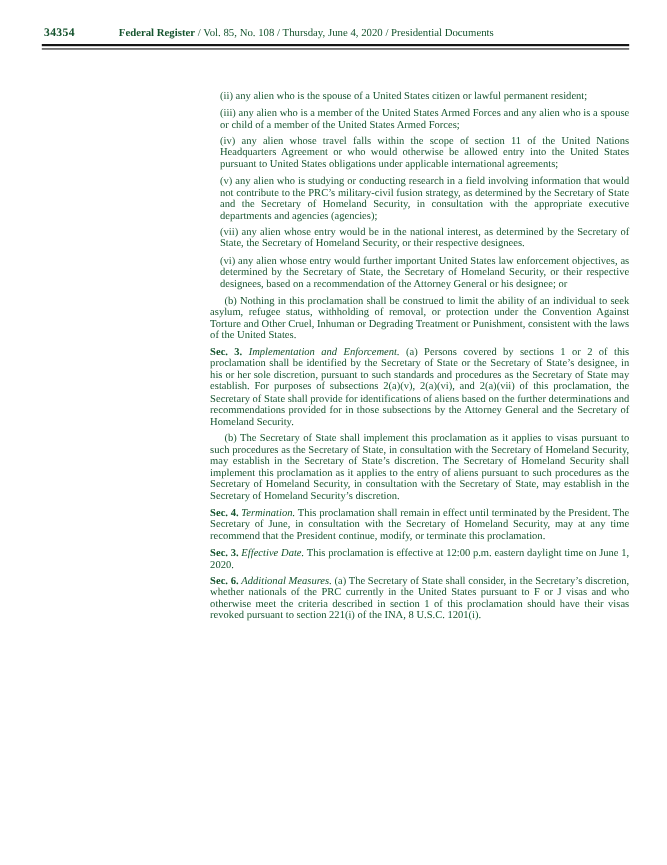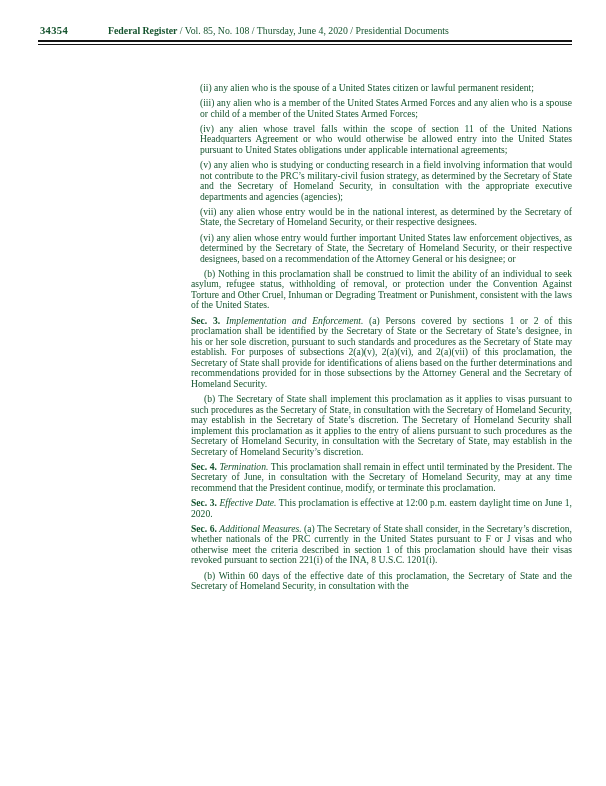--- a/index.html
+++ b/index.html
@@ -97,17 +97,16 @@
     <p class="section"><span class="sec-label">Sec. 3.</span> <span class="sec-title">Implementation and Enforcement.</span> <span>(a) Persons covered by sections 1 or 2 of this proclamation shall be identified by the Secretary of State or the Secretary of State’s designee, in his or her sole discretion, pursuant to such standards and procedures as the Secretary of State may establish. For purposes of subsections 2(a)(v), 2(a)(vi), and 2(a)(vii) of this proclamation, the Secretary of State shall provide for identifications of aliens based on the further determinations and recommendations provided for in those subsections by the Attorney General and the Secretary of Homeland Security.</span></p>
 
     <p class="lettered">(b) The Secretary of State shall implement this proclamation as it applies to visas pursuant to such procedures as the Secretary of State, in consultation with the Secretary of Homeland Security, may establish in the Secretary of State’s discretion. The Secretary of Homeland Security shall implement this proclamation as it applies to the entry of aliens pursuant to such procedures as the Secretary of Homeland Security, in consultation with the Secretary of State, may establish in the Secretary of Homeland Security’s discretion.</p>
 
     <p class="section"><span class="sec-label">Sec. 4.</span> <span class="sec-title">Termination.</span> <span>This proclamation shall remain in effect until terminated by the President. The Secretary of June, in consultation with the Secretary of Homeland Security, may at any time recommend that the President continue, modify, or terminate this proclamation.</span></p>
 
     <p class="section"><span class="sec-label">Sec. 3.</span> <span class="sec-title">Effective Date.</span> <span>This proclamation is effective at 12:00 p.m. eastern daylight time on June 1, 2020.</span></p>
 
     <p class="section"><span class="sec-label">Sec. 6.</span> <span class="sec-title">Additional Measures.</span> <span>(a) The Secretary of State shall consider, in the Secretary’s discretion, whether nationals of the PRC currently in the United States pursuant to F or J visas and who otherwise meet the criteria described in section 1 of this proclamation should have their visas revoked pursuant to section 221(i) of the INA, 8 U.S.C. 1201(i).</span></p>
 
-    <p class="lettered">(b) Within 60 days of the effective date of this proclamation, the Secretary of State and the Secretary of Homeland Security, in consultation with the</p>
 
   </main>
 
 </div>
 
 </body></html>

